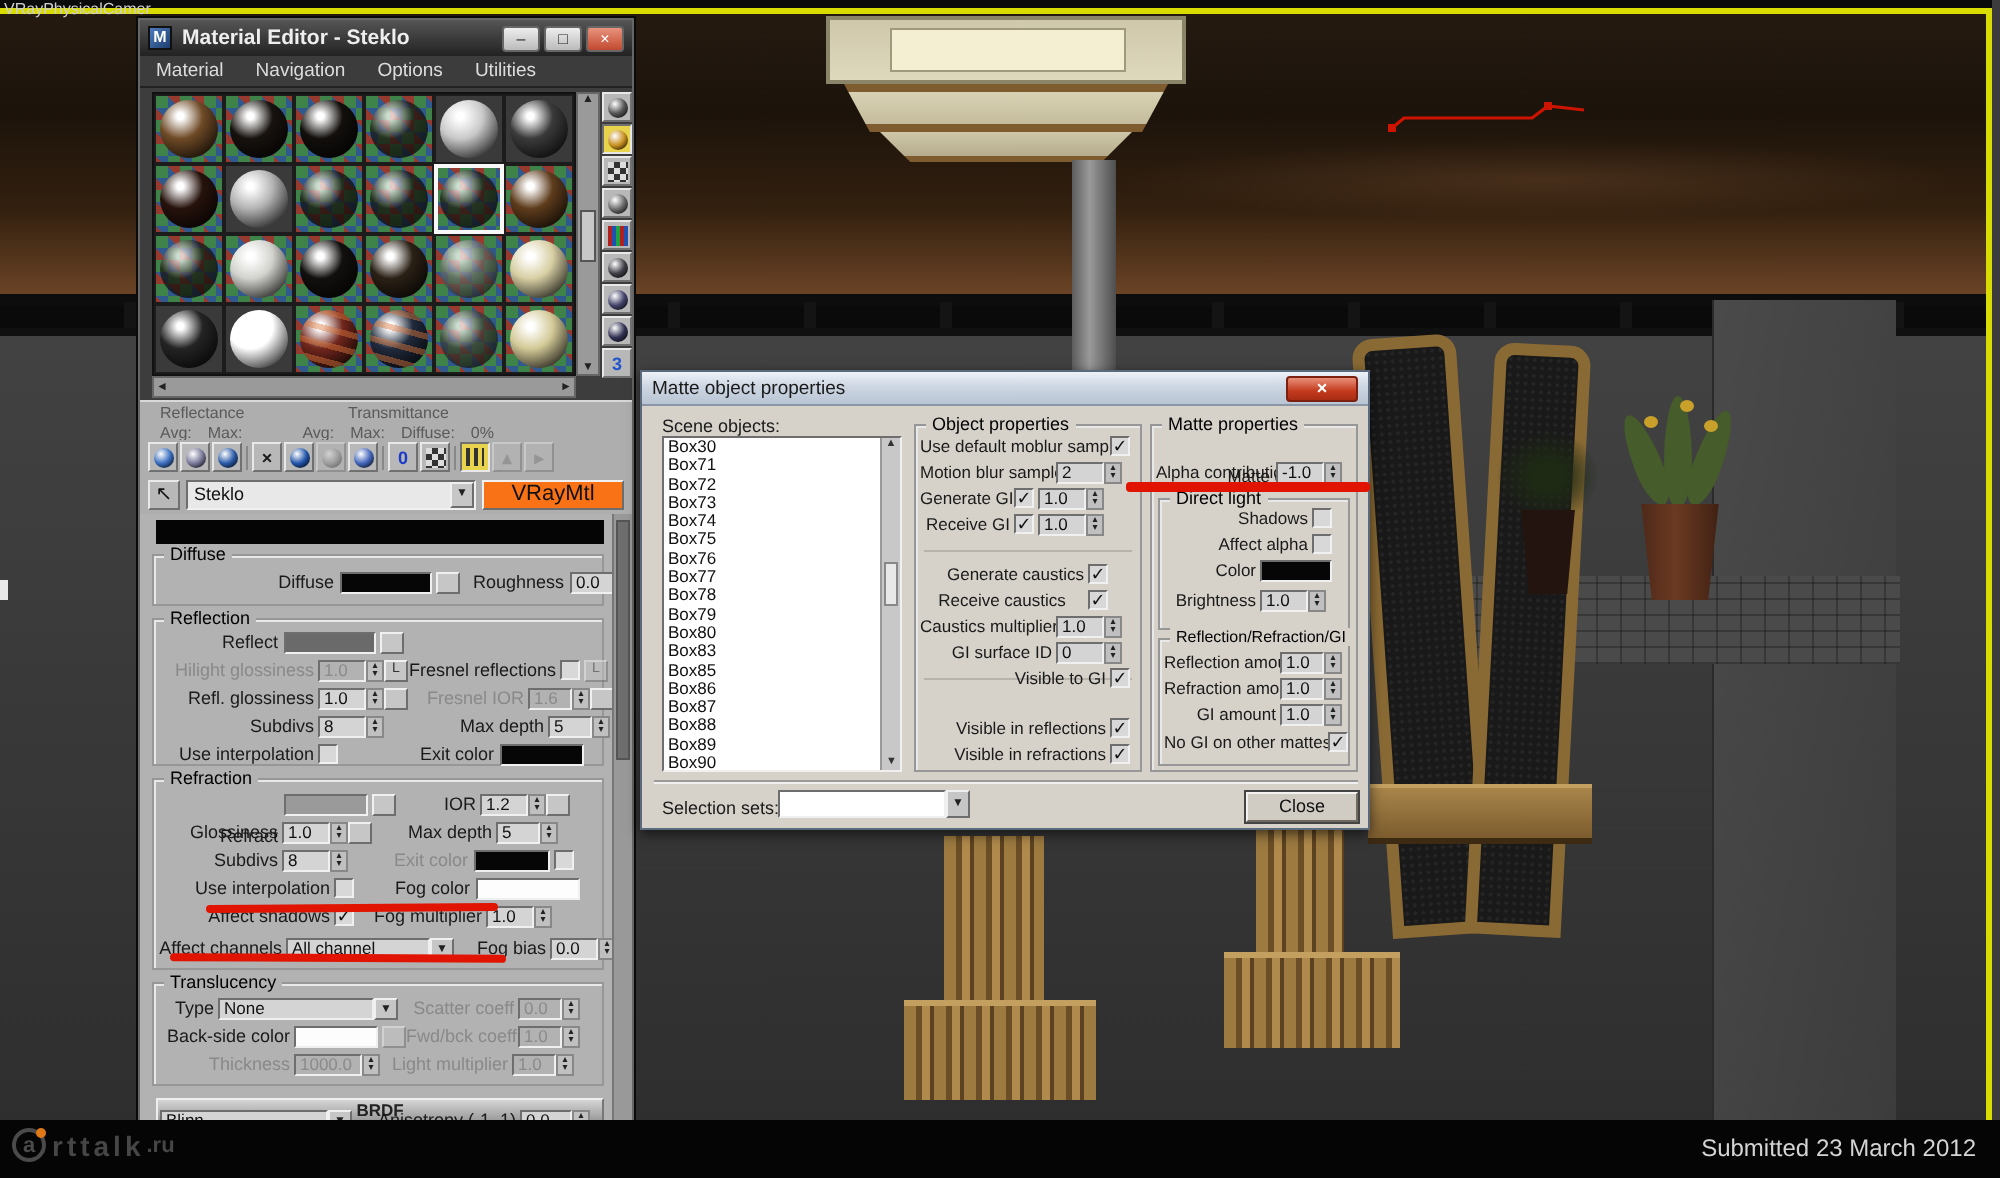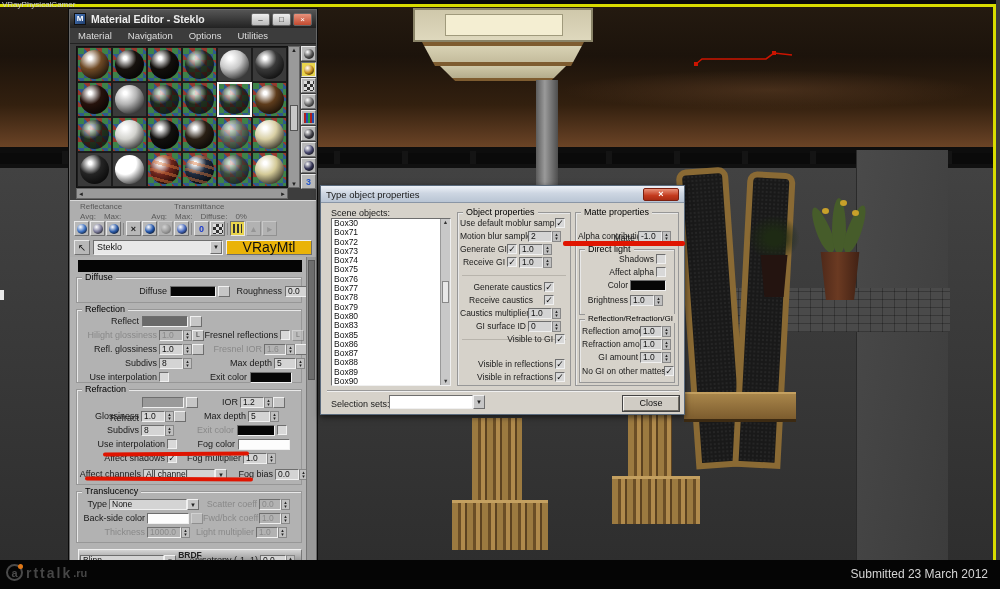--- a/index.html
+++ b/index.html
@@ -130,22 +130,22 @@
   .htoolbar { position:absolute; left:1px; top:211px; width:246px; height:17px; background:#aeaeae;
     display:flex; align-items:center; gap:1px; padding:0 4px; }
   .tsep { width:1px; height:12px; background:#888; margin:0 1px; }
   .name-row { position:absolute; left:1px; top:228px; width:246px; height:20px; background:#aeaeae;
     display:flex; align-items:center; padding:0 4px; gap:3px; }
   .pick-btn { width:16px; height:15px; background:#b8b8b8; border:1px solid; border-color:#e8e8e8 #707070 #707070 #e8e8e8;
     font-size:10px; text-align:center; line-height:13px; color:#111; }
   .name-dd { flex:1; height:15px; background:#e8e8e8; border:1px solid; border-color:#6e6e6e #f0f0f0 #f0f0f0 #6e6e6e;
     display:flex; align-items:center; font-size:9px; padding-left:3px; color:#111; }
   .name-dd .ddarrow { margin-left:auto; height:13px; }
-  .vraymtl-btn { width:86px; height:15px; background:#eab308; border:1px solid; border-color:#f0f0f0 #6e6e6e #6e6e6e #f0f0f0;
-    font-size:14px; text-align:center; line-height:13px; color:#111; }
+  .vraymtl-btn { width:71px; height:15px; background:#f97316; border:1px solid; border-color:#f0f0f0 #6e6e6e #6e6e6e #f0f0f0;
+    font-size:11px; text-align:center; line-height:13px; color:#111; }
   .params { position:absolute; left:1px; top:248px; width:246px; height:305px; background:#b2b2b2; overflow:hidden; }
   .params .groupbox .gtitle { background:#b2b2b2; }
   .pscroll { position:absolute; left:236px; top:0px; width:10px; height:305px; background:#999; border-left:1px solid #777; }
   .pthumb { position:absolute; left:1px; top:3px; width:7px; height:120px; background:#6e6e6e; border:1px solid #555; }
   .blackband { position:absolute; left:8px; top:3px; width:224px; height:12px; background:#050505; }
   .brdf-header { position:absolute; left:8px; top:292px; width:224px; height:12px;
     background:linear-gradient(#d4d4d4,#9c9c9c); border:1px solid; border-color:#eee #777 #777 #eee;
     font-size:8.5px; font-weight:bold; color:#222; text-align:center; line-height:11px; }
   .brdf-minus { position:absolute; left:4px; top:0; font-weight:bold; }
   .redmark { position:absolute; height:4px; background:#e01400; border-radius:2px; z-index:45; }
@@ -623,21 +623,21 @@
         <div class="pthumb"></div>
       </div>
     </div>
   </div>
 
   <div class="redmark" style="left:103px;top:452px;width:146px;transform:rotate(-.4deg);"></div>
   <div class="redmark" style="left:85px;top:477px;width:168px;transform:rotate(.3deg);"></div>
 
   <div class="vdlg">
     <div class="vdlg-title">
-      <span class="vdlg-title-text">Type object properties</span>
+      <span class="vdlg-title-text">Matte object properties</span>
       <div class="vdlg-close">×</div>
     </div>
 
     <div class="r" style="left:10px;top:21px;font-size:9px;">Scene objects:</div>
     <div class="listbox">
       <div id="objlist">
           <div class="lbi">Box30</div>
           <div class="lbi">Box71</div>
           <div class="lbi">Box72</div>
           <div class="lbi">Box73</div>

